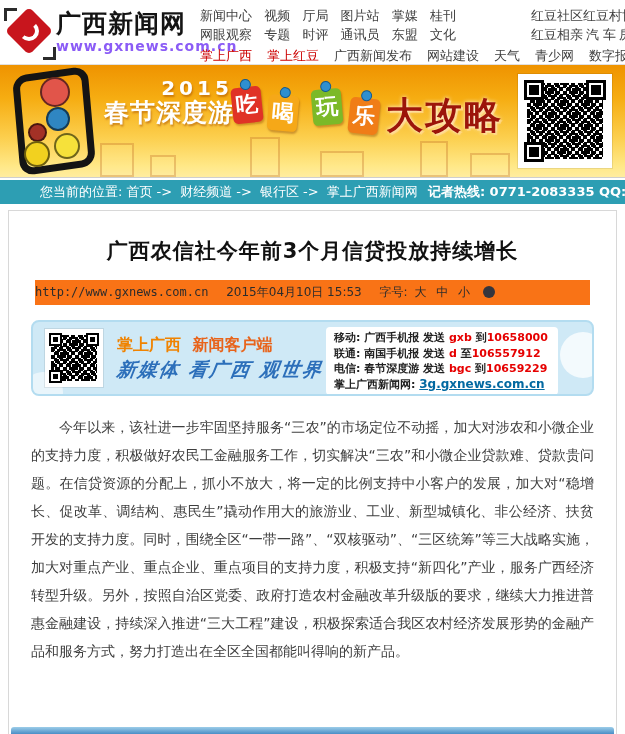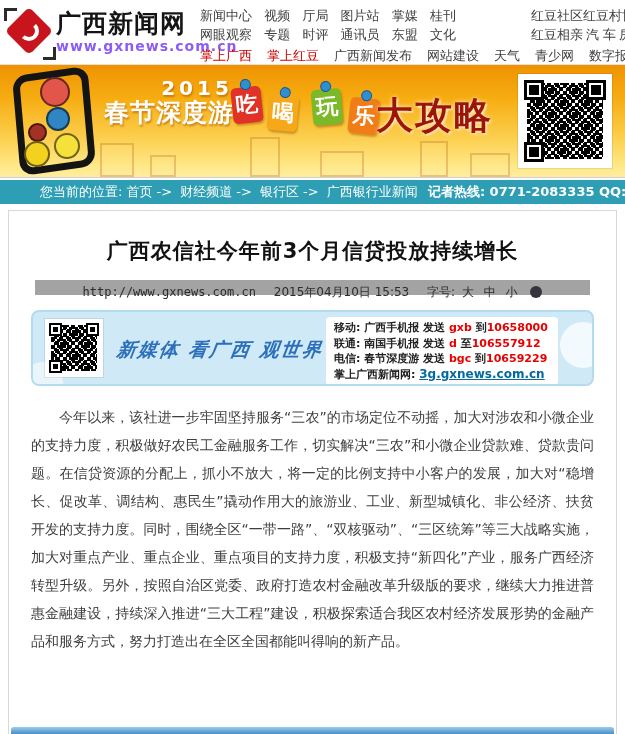--- a/index.html
+++ b/index.html
@@ -56,21 +56,21 @@
   .banner-year { font-size:20px; font-weight:bold; letter-spacing:4px; padding-left:56px; display:block; }
   .banner-main { font-size:25px; font-weight:bold; letter-spacing:1px; display:block; }
   .tag { position:absolute; width:30px; height:36px; border-radius:5px; color:#fff; font-weight:bold;
     font-size:22px; text-align:center; line-height:36px; box-shadow:1px 2px 2px rgba(120,50,0,.35); }
   .tag::before { content:""; position:absolute; top:-8px; left:50%; margin-left:-5px; width:9px; height:9px;
     border-radius:50%; background:#2f8fd0; border:1px solid #145a8f; }
   .tag1 { left:232px; top:22px; transform:rotate(-6deg); }
   .tag2 { left:268px; top:30px; transform:rotate(5deg); }
   .tag3 { left:312px; top:24px; transform:rotate(-5deg); }
   .tag4 { left:349px; top:33px; transform:rotate(6deg); }
-  .banner-slogan { position:absolute; left:376px; top:26px; font-size:37px; font-weight:bold;
+  .banner-slogan { position:absolute; left:386px; top:26px; font-size:37px; font-weight:bold;
     letter-spacing:2px; text-shadow:0 0 4px rgba(255,255,255,.85), 2px 2px 0 rgba(255,210,120,.9); }
 
   
   .qr { background:#fff; position:relative; box-shadow:0 0 0 1px rgba(0,0,0,.08); }
   .qr-noise { position:absolute; inset:10%;
     background:
       repeating-conic-gradient(#000 0% 25%, transparent 0% 50%) 0 0 / 8px 8px,
       repeating-conic-gradient(#000 0% 25%, transparent 0% 50%) 3px 2px / 6px 6px; }
   .qr-f { position:absolute; border:3px solid #000; background:#fff; }
   .qr-f::after { content:""; position:absolute; inset:2px; background:#000; }
@@ -86,21 +86,21 @@
     line-height:24px; padding-left:40px; white-space:nowrap; overflow:hidden; }
   .breadcrumb a { color:#fff; text-decoration:none; cursor:pointer; }
   .crumb-sep { padding:0 4px; }
   .hotline { font-weight:bold; padding-left:6px; }
 
   
   .content-box { position:absolute; left:8px; right:8px; top:210px; bottom:0;
     background:#fff; border:1px solid #d8d8d8; border-bottom:none; overflow:hidden; }
   .article-title { margin-top:26px; text-align:center; font-size:21px; font-weight:bold; color:#111;
     letter-spacing:1px; }
-  .meta-bar { margin:15px 26px 0; background:#a3a3a3; height:15px; line-height:25px; text-align:center;
+  .meta-bar { margin:15px 26px 0; background:#f97316; height:25px; line-height:25px; text-align:left;
     font-size:12px; color:#2c2c2c; white-space:nowrap; }
   .meta-bar .url { font-family:"DejaVu Sans Mono","Liberation Mono",monospace; }
   .meta-bar .sep { display:inline-block; width:14px; }
   .meta-bar a { color:#2c2c2c; text-decoration:none; cursor:pointer; padding:0 3px; }
   .print-dot { display:inline-block; width:12px; height:12px; border-radius:50%; background:#35353d;
     vertical-align:-2px; margin-left:6px; cursor:pointer; }
 
   
   .client-banner { position:relative; margin:15px 22px 0; height:76px; border-radius:8px;
     background:#cfe9f6; border:2px solid #b3dcf0; display:flex; align-items:center; cursor:pointer; overflow:hidden; }
@@ -225,21 +225,21 @@
         <span class="qr-f f2"></span>
         <span class="qr-f f3"></span>
     </span>
   </div>
 
   <div class="breadcrumb">
     <span>您当前的位置:</span>
     <a>首页</a><span class="crumb-sep">-&gt;</span>
     <a>财经频道</a><span class="crumb-sep">-&gt;</span>
     <a>银行区</a><span class="crumb-sep">-&gt;</span>
-    <a>广西银行业新闻</a>
+    <a>掌上广西新闻网</a>
     <span class="hotline">记者热线: 0771-2083335  QQ:870804667  编</span>
   </div>
 
   <div class="content-box">
 
     <div class="article-title">广西农信社今年前3个月信贷投放持续增长</div>
 
     <div class="meta-bar">
       <span class="url">http://www.gxnews.com.cn</span><span class="sep"></span>
       <span>2015年04月10日 15:53</span><span class="sep"></span>
@@ -251,20 +251,24 @@
     </div>
 
     <div class="client-banner">
       <span class="qr qr-small">
         <span class="qr-noise"></span>
         <span class="qr-f f1"></span>
           <span class="qr-f f2"></span>
           <span class="qr-f f3"></span>
       </span>
       <div class="client-center">
+        <div class="client-line1">
+          <span class="client-app">掌上广西</span>
+          <span class="client-type">新闻客户端</span>
+        </div>
         <span class="client-slogan">新媒体 看广西 观世界</span>
       </div>
       <div class="client-info">
         <div>
           <span>移动:</span>
           <span>广西手机报 发送</span>
           <span class="code">gxb</span>
           <span>到</span><span class="num">10658000</span>
         </div>
         <div>

